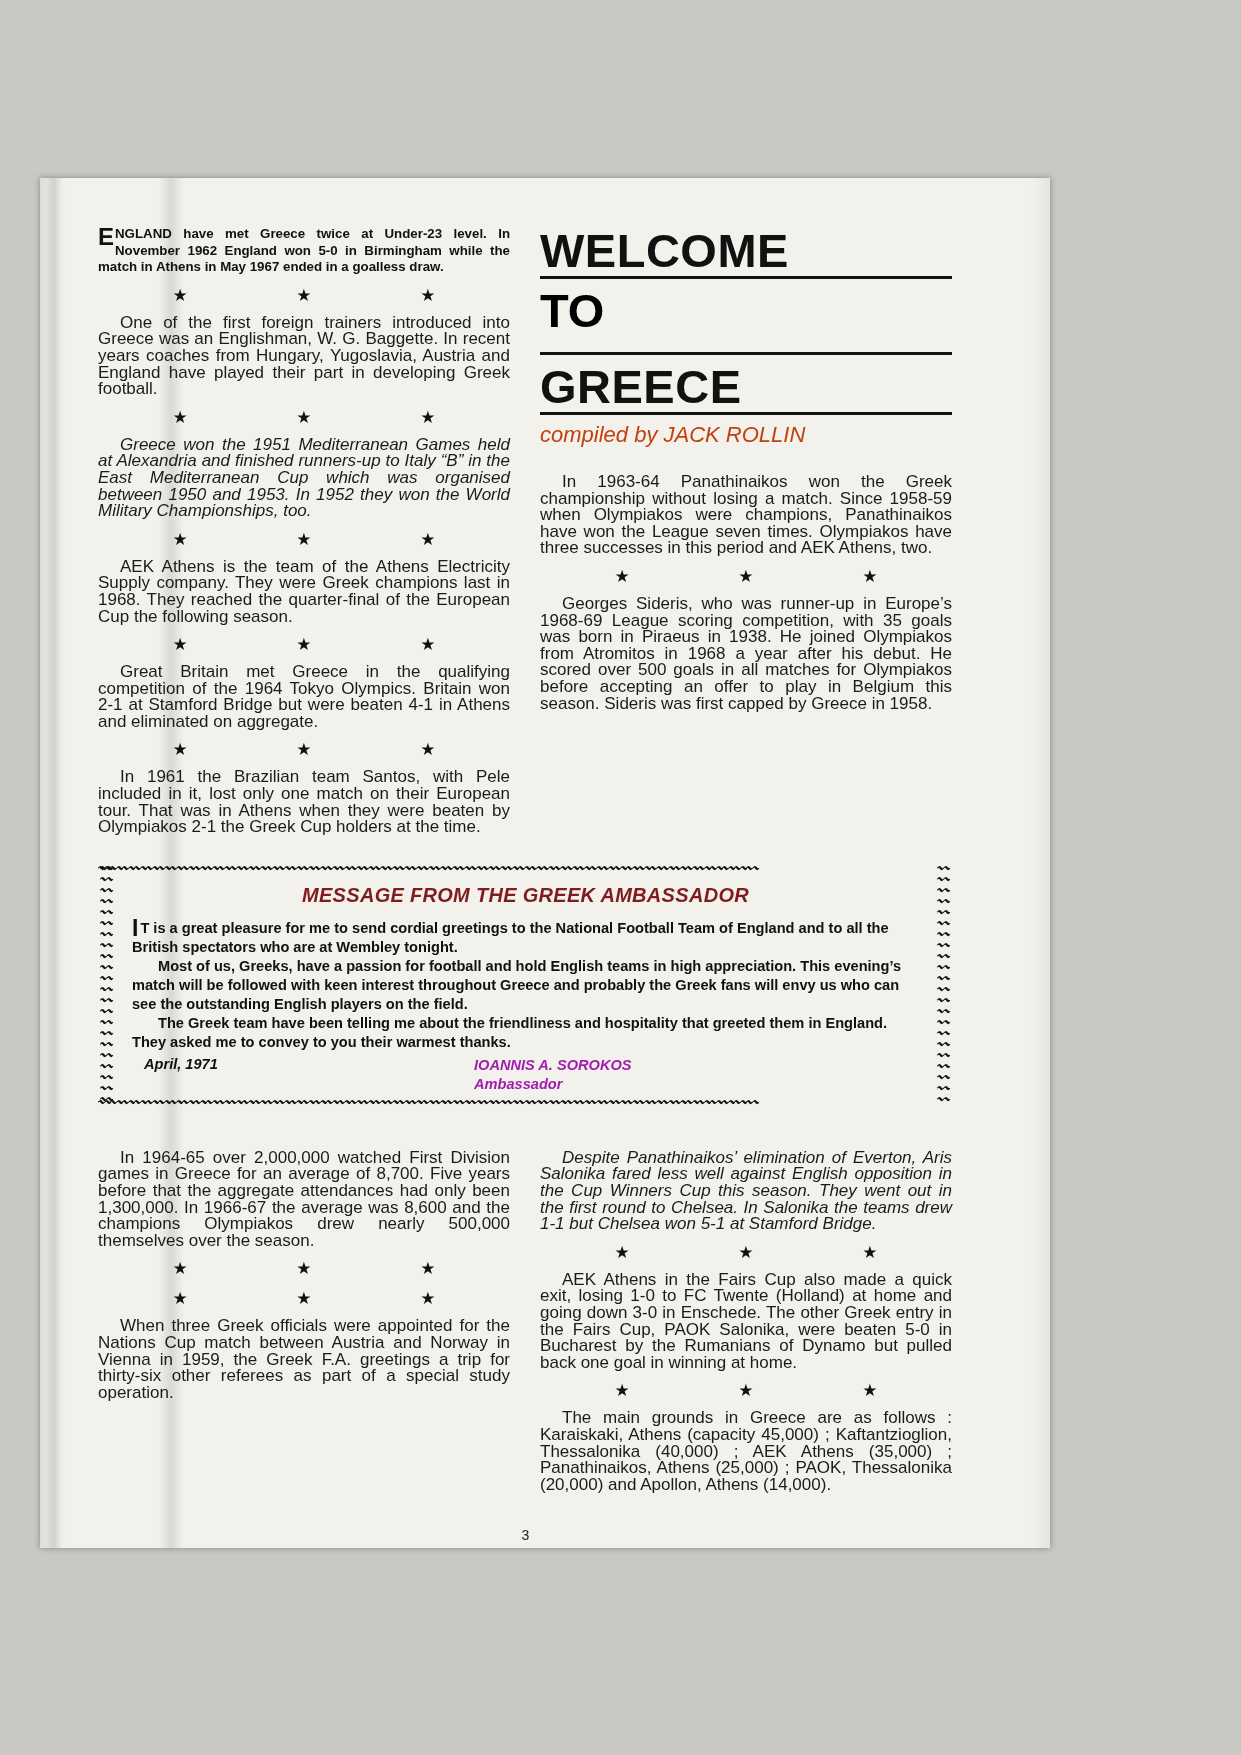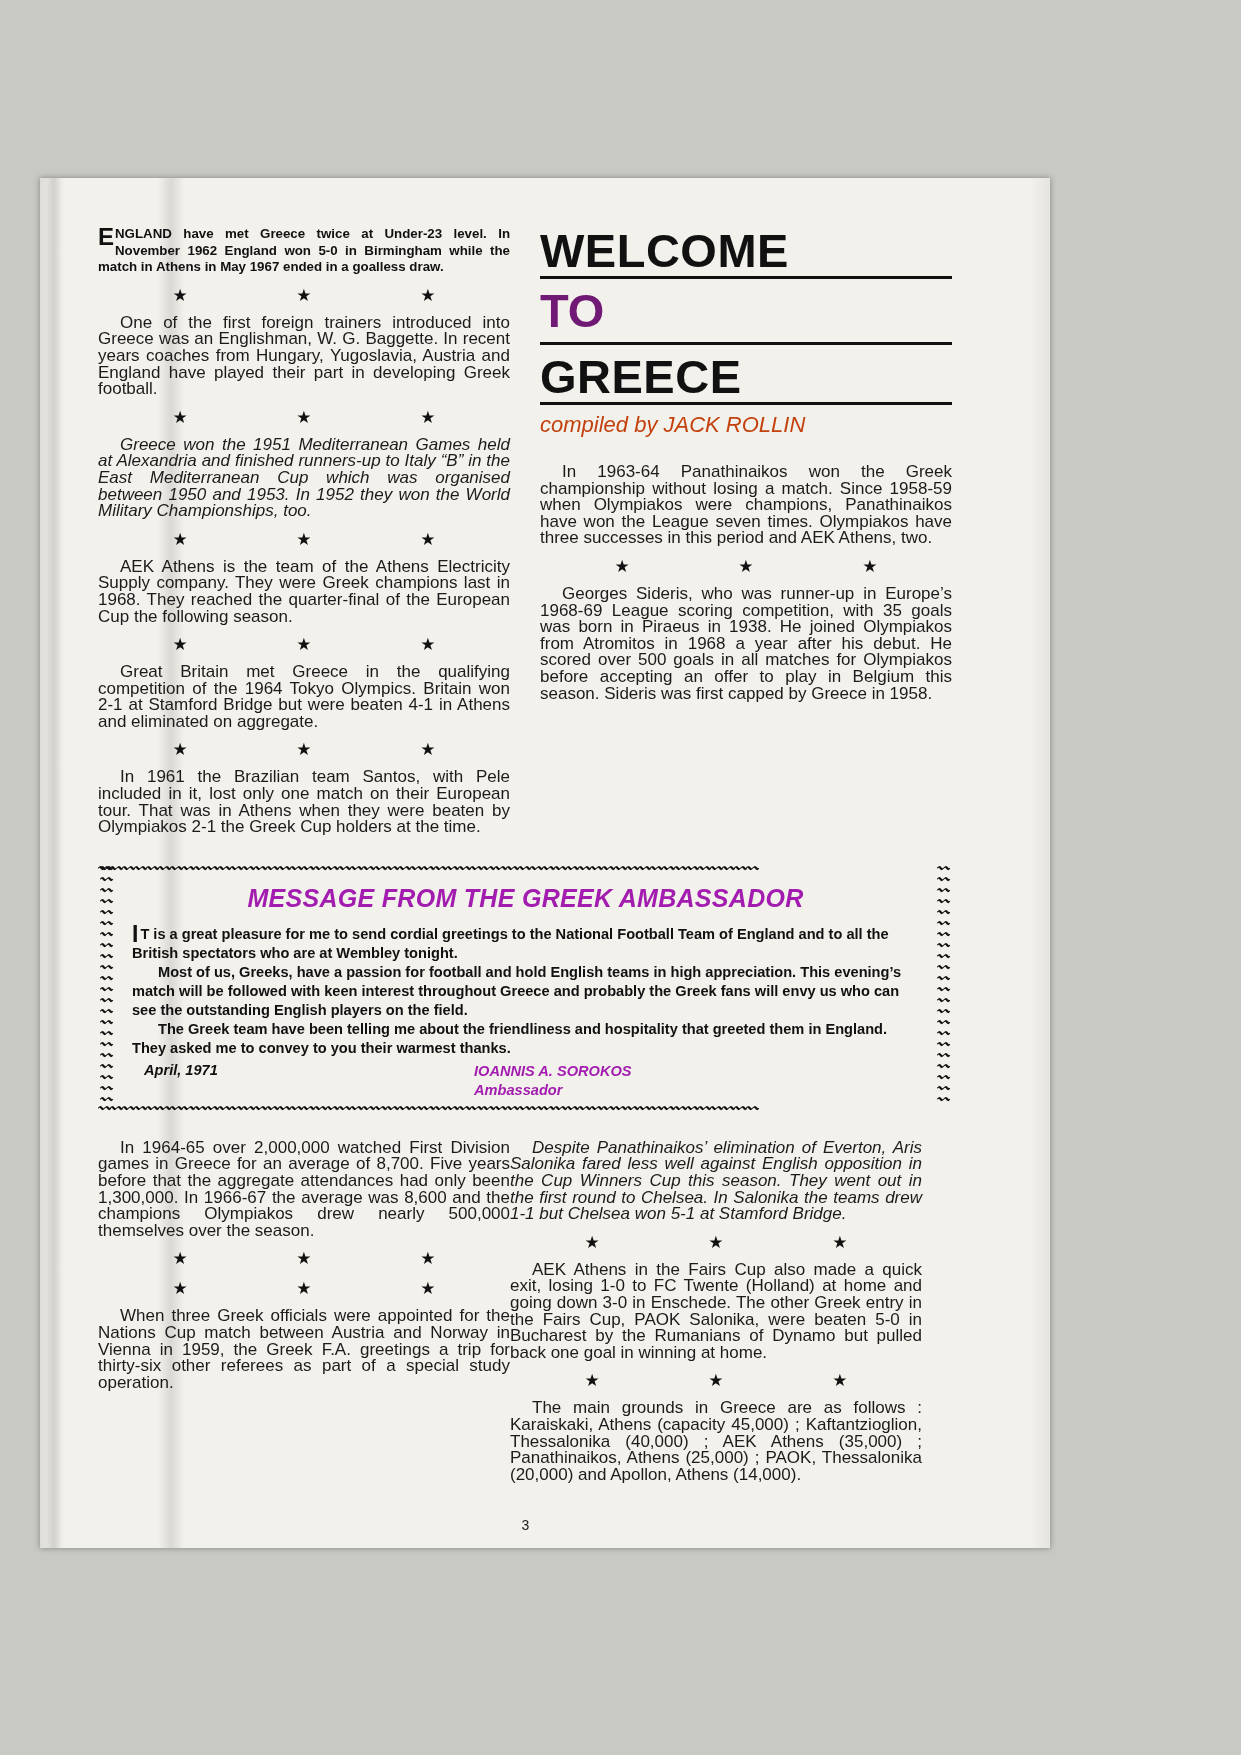--- a/index.html
+++ b/index.html
@@ -109,23 +109,23 @@
     font-family: "Liberation Sans", sans-serif;
   }
   .mast-wrap-to {
     border-bottom: 3px solid #111;
     margin-bottom: 7px;
   }
   .mast-to {
     font-size: 47px;
     font-weight: bold;
     line-height: 50px;
-    color: #701a75;
+    color: #000000;
     display: inline-block;
-    padding-bottom: 6px;
+    padding-bottom: 16px;
   }
   .compiled {
     font-size: 22px;
     font-style: italic;
     color: #c2410c;
     margin-top: 6px;
     margin-bottom: 26px;
   }
 
   
@@ -153,24 +153,24 @@
     width: 14px;
     overflow: hidden;
     font-size: 13px;
     line-height: 11px;
     color: #111;
   }
   .zig-v.left { left: 2px; }
   .zig-v.right { right: 2px; }
   .amb-title {
     text-align: center;
-    font-size: 25px;
-    font-weight: bold;
-    font-style: italic;
-    color: #a21caf;
+    font-size: 20px;
+    font-weight: bold;
+    font-style: italic;
+    color: #7f1d1d;
     margin: 6px 0 12px 0;
     letter-spacing: 0.3px;
   }
   .amb-p {
     font-size: 14.6px;
     line-height: 19px;
     font-weight: bold;
     color: #111;
     margin: 0;
     text-indent: 26px;
@@ -198,21 +198,22 @@
   .amb-name {
     font-size: 14.6px;
     font-weight: bold;
     color: #a21caf;
     line-height: 19px;
   }
 
   
   .bottom-area {
     display: flex;
-    margin-top: 26px;
+    gap: 30px;
+    margin-top: 42px;
   }
   .page-num {
     text-align: center;
     font-size: 14px;
     color: #222;
     margin-top: 34px;
   }
 </style>
 </head>
 <body>

